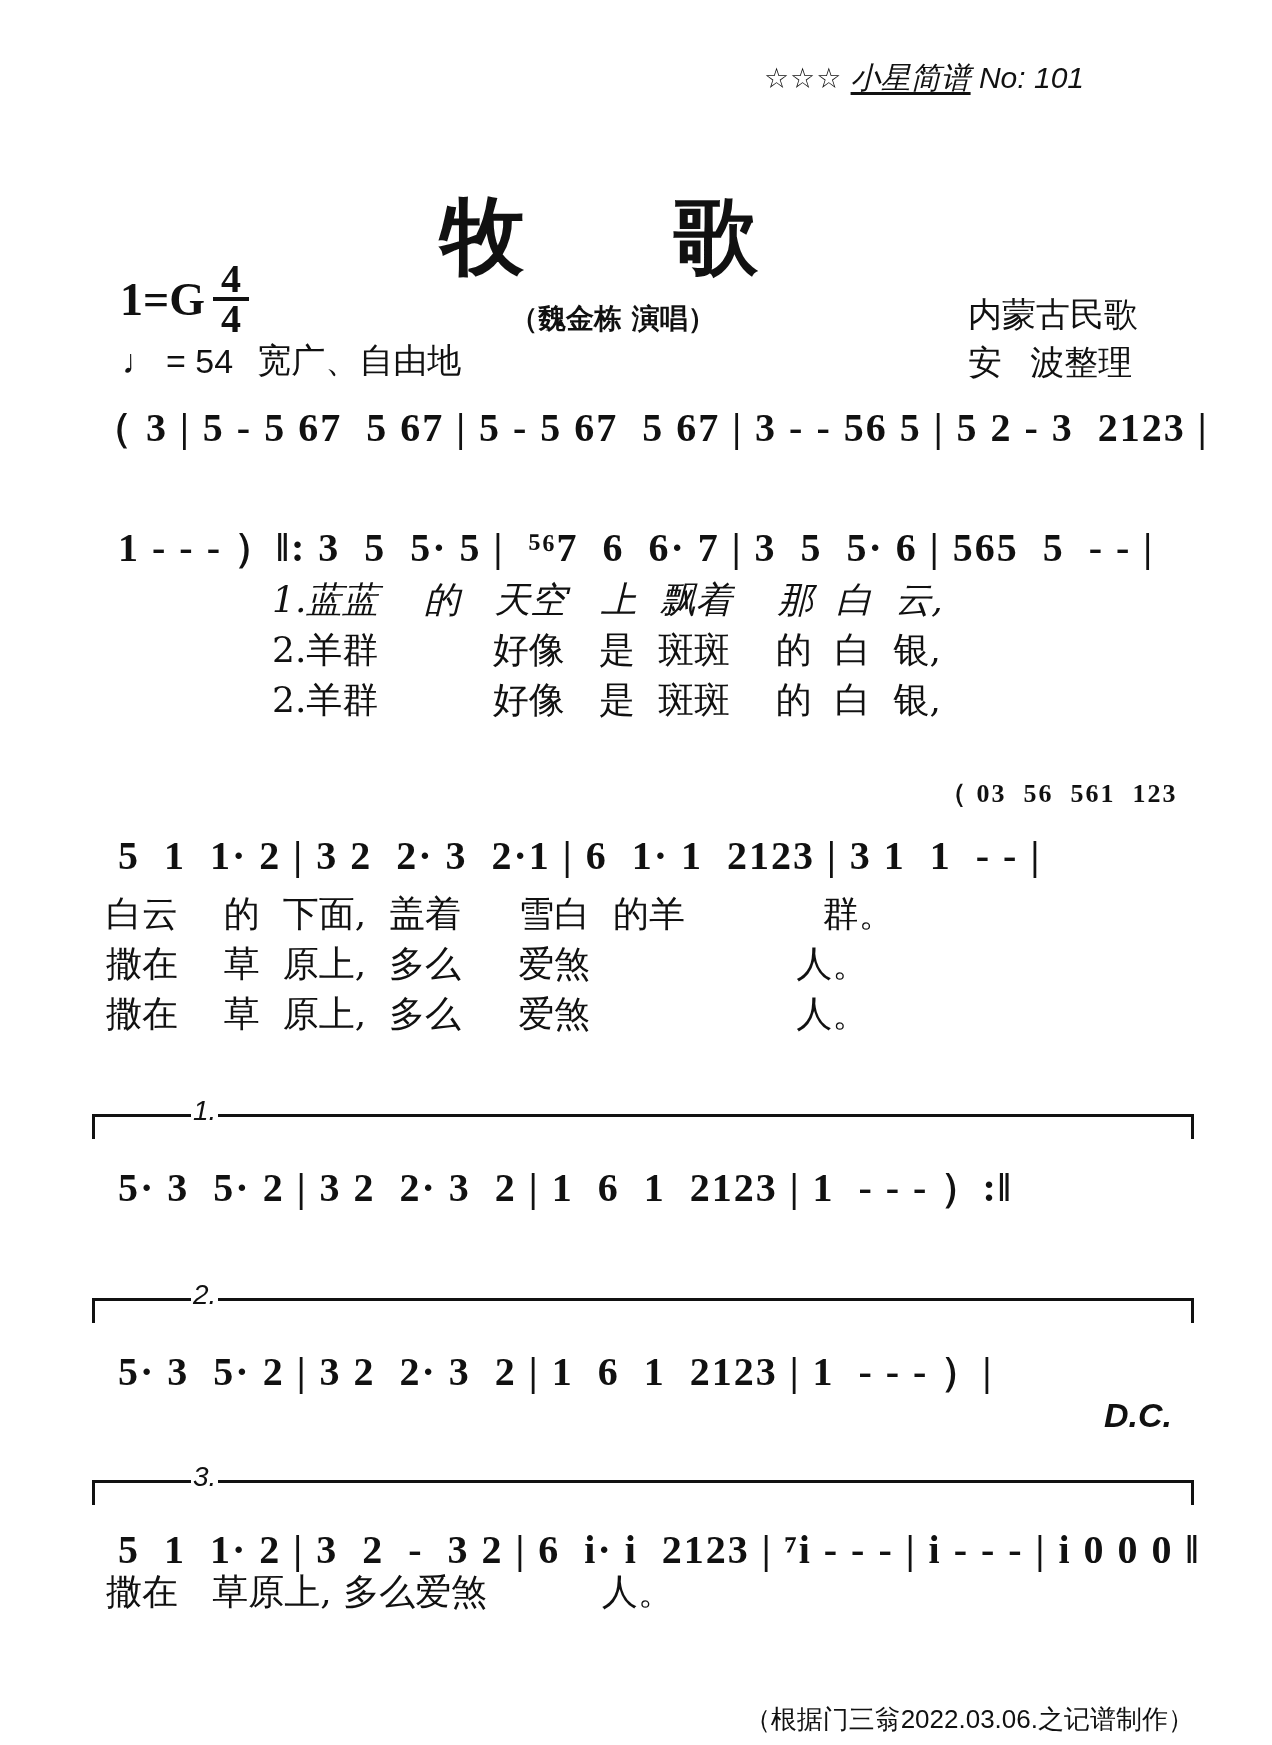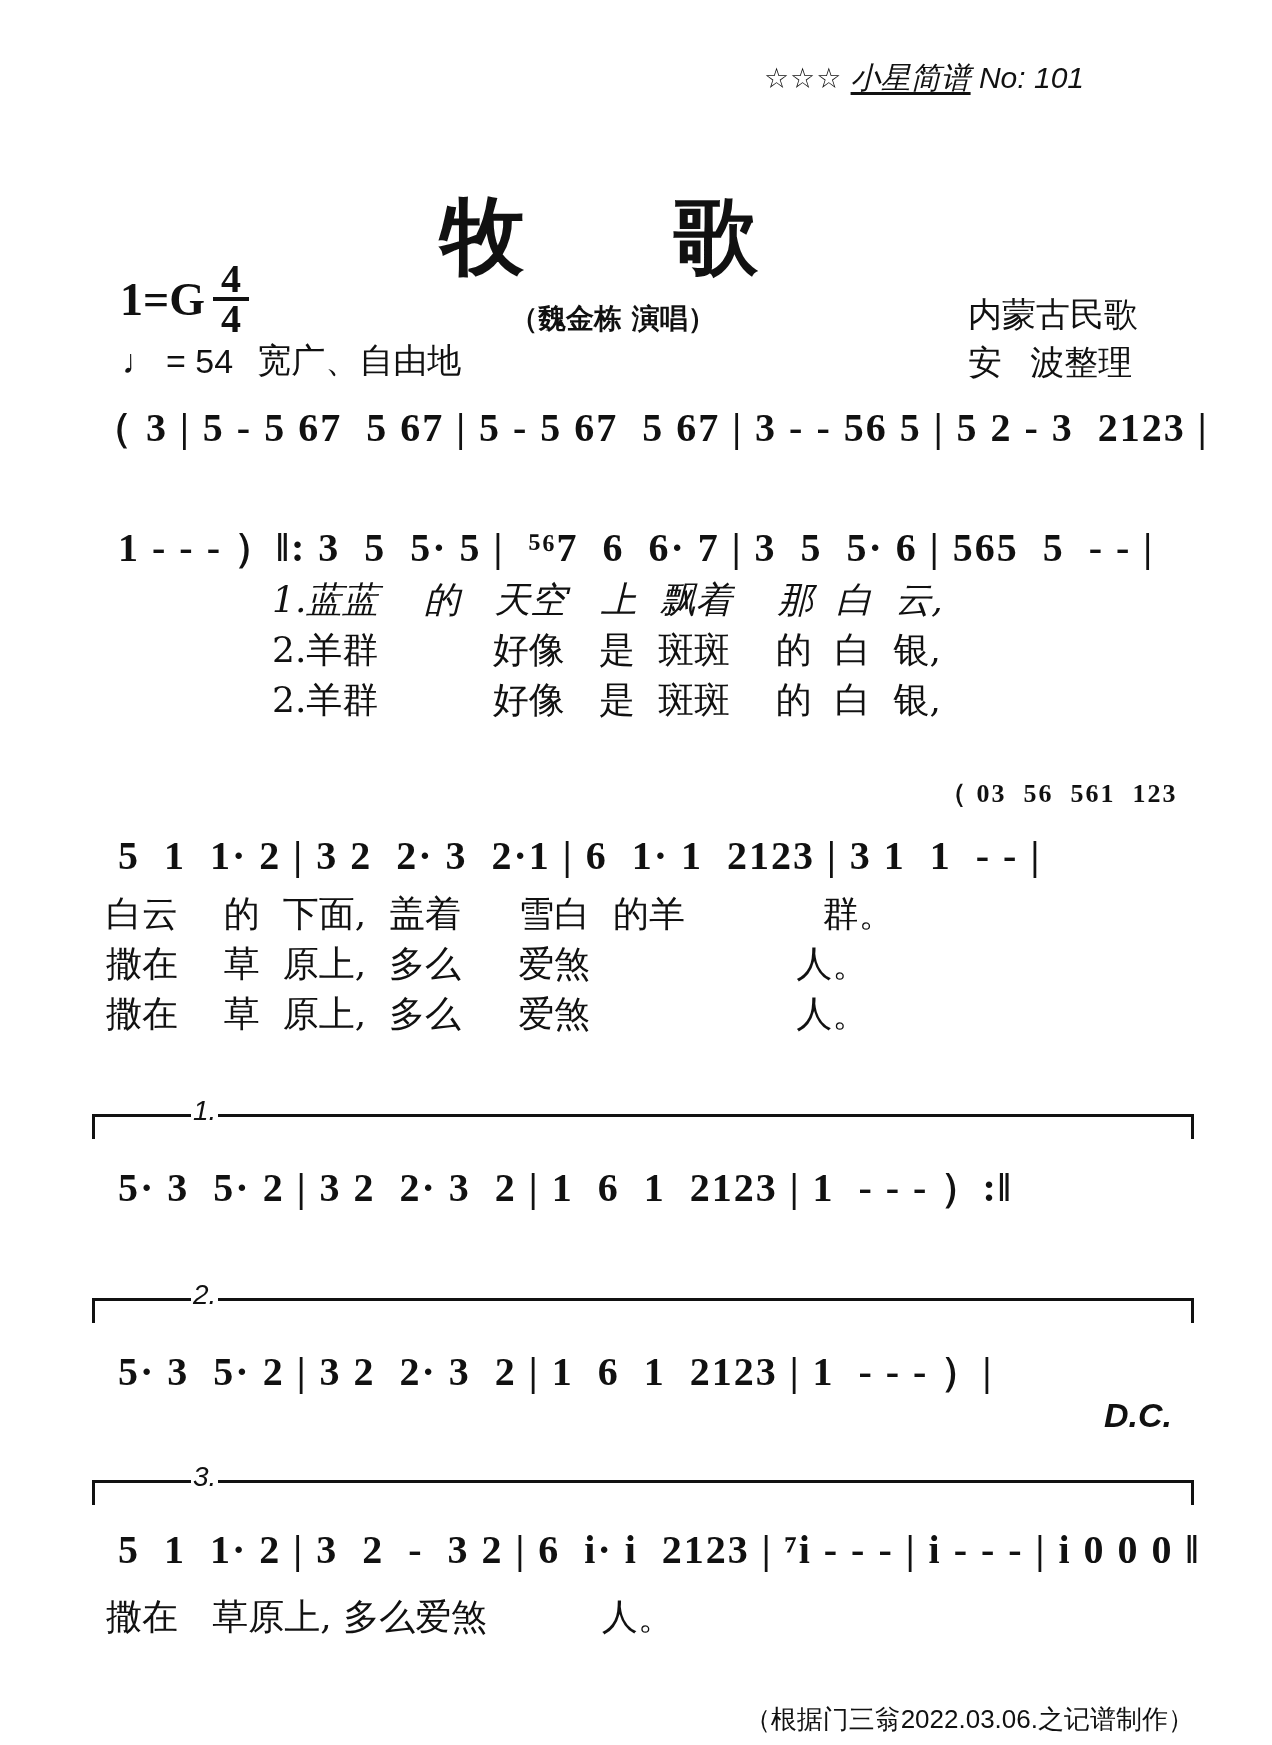--- a/index.html
+++ b/index.html
@@ -90,16 +90,16 @@
   </div>
   <div class="notes" style="left:118px;top:46px;white-space:pre;">5· 3  5· 2 | 3 2  2· 3  2 | 1  6  1  2123 | 1  - - - ）|</div>
   <div class="abs dc" style="left:1104px;top:98px">D.C.</div>
 </div>
 
 <div class="row" style="top:1480px">
   <div class="bracket" style="left:92px;width:1096px;top:0">
     <span class="bracket-label">3.</span>
   </div>
   <div class="notes" style="left:118px;top:46px;white-space:pre;">5  1  1· 2 | 3  2  -  3 2 | 6  i· i  2123 | ⁷i - - - | i - - - | i 0 0 0 ‖</div>
-  <div class="lyric" style="left:106px;top:113px;white-space:pre;text-align:center;">撒在   草原上, 多么爱煞          人。</div>
+  <div class="lyric" style="left:106px;top:88px;white-space:pre;text-align:center;">撒在   草原上, 多么爱煞          人。</div>
 </div>
 
 <div class="abs footer">（根据门三翁2022.03.06.之记谱制作）</div>
 
 </body></html>

